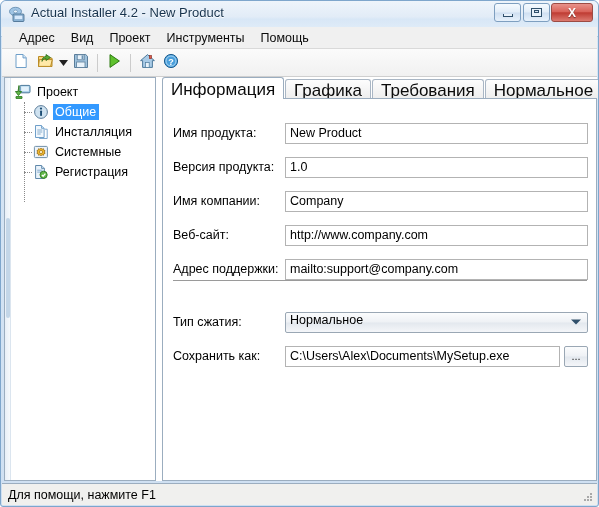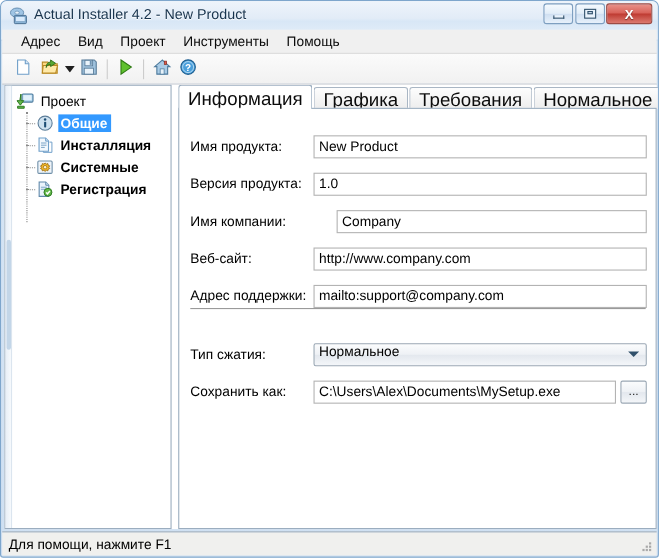--- a/index.html
+++ b/index.html
@@ -145,21 +145,21 @@
     width: 16px; height: 16px; margin-right: 4px;
     display: flex; align-items: center; justify-content: center;
     flex: 0 0 16px;
   }
   .tnode .tlabel {
     font-size: 12.5px; color: #000000;
     padding: 1px 3px 1px 2px;
     white-space: nowrap;
   }
   .tnode.root { padding-left: 2px; }
-  .tnode.child { padding-left: 20px; font-weight: bold; }
+  .tnode.child { padding-left: 20px; }
   .tnode.selected .tlabel { background: #3399ff; color: #ffffff; }
   .tline-v {
     position: absolute; left: 11px; top: 0;
     width: 1px; height: 100%;
     border-left: 1px dotted #8a8a8a;
   }
   .tnode.child::before {
     content: ""; position: absolute;
     left: 11px; top: 10px; width: 8px; height: 1px;
     border-top: 1px dotted #8a8a8a;
@@ -464,21 +464,21 @@
         <div class="frow" style="top:23px;">
           <div class="flabel">Имя продукта:</div>
           <input class="finput" type="text" value="New Product" style="">
         </div>
 
         <div class="frow" style="top:57px;">
           <div class="flabel">Версия продукта:</div>
           <input class="finput" type="text" value="1.0" style="">
         </div>
 
-        <div class="frow" style="top:91px;gap:21px;">
+        <div class="frow" style="top:91px;">
           <div class="flabel">Имя компании:</div>
           <input class="finput" type="text" value="Company" style="">
         </div>
 
         <div class="frow" style="top:125px;">
           <div class="flabel">Веб-сайт:</div>
           <input class="finput" type="text" value="http://www.company.com" style="">
         </div>
 
         <div class="frow" style="top:159px;">

